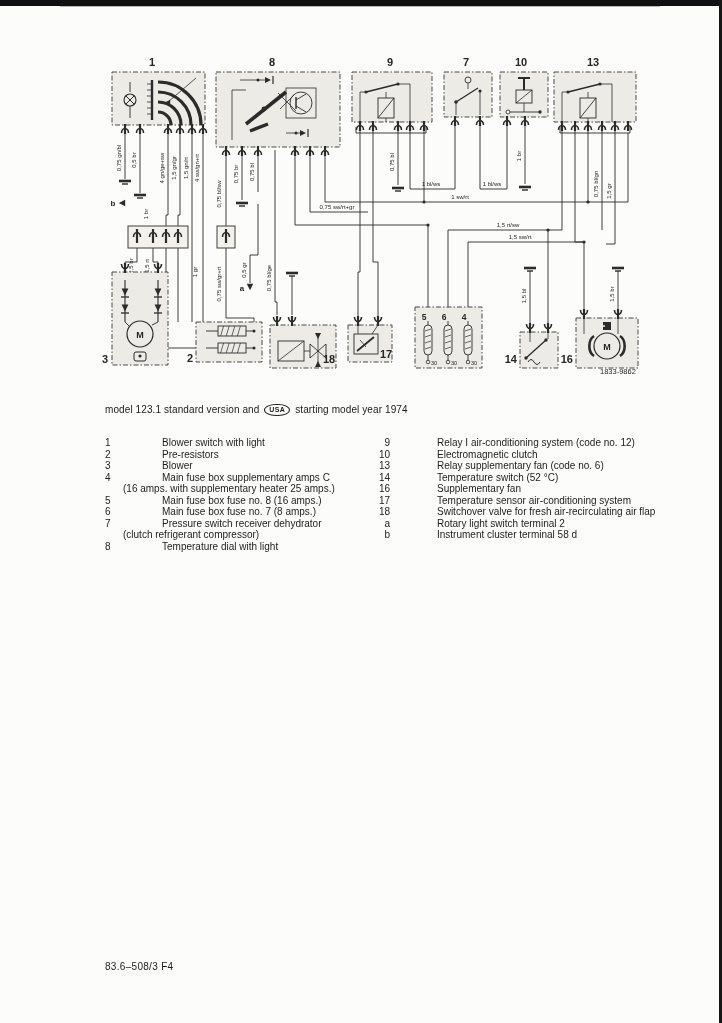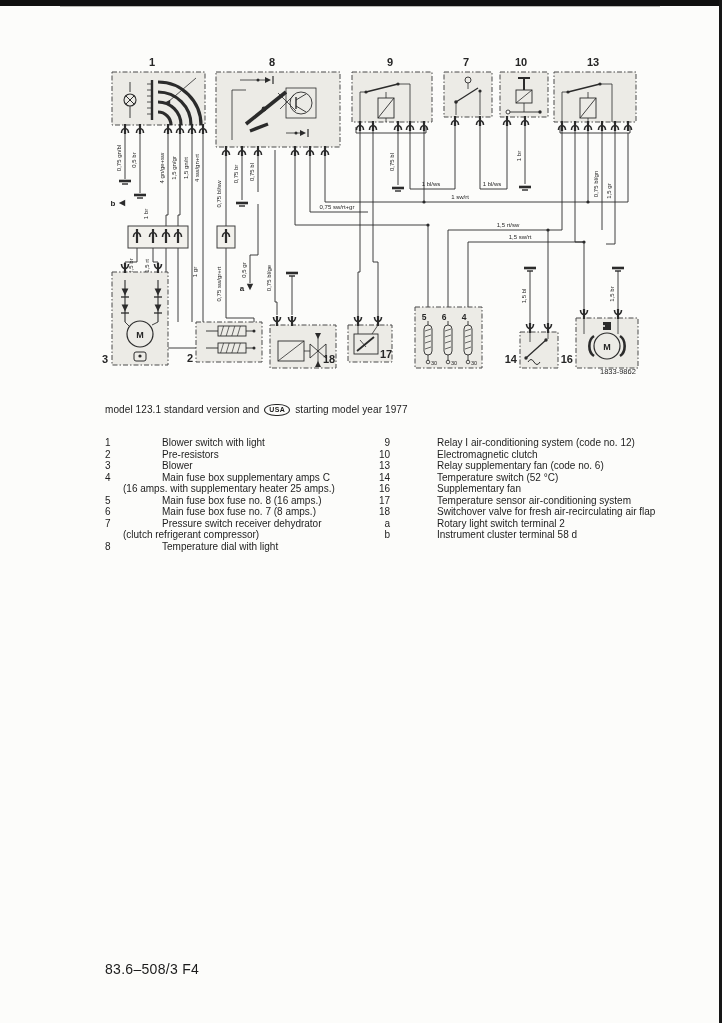--- a/index.html
+++ b/index.html
@@ -15,21 +15,21 @@
        font-size:7px;font-weight:bold;line-height:10px;letter-spacing:.4px;vertical-align:1px;margin:0 2px;}
   .legend{position:absolute;left:105px;top:437px;width:575px;font-size:10px;line-height:11.5px;}
   .legend-col{position:absolute;top:0;}
   .legend-col.left{left:0;width:260px;}
   .legend-col.right{left:263px;width:310px;}
   .lg-row{display:flex;margin-bottom:0;}
   .lg-num{flex:0 0 18px;}
   .legend-col.right .lg-num{text-align:right;padding-right:8px;flex-basis:22px;}
   .lg-text{flex:1;margin-left:39px;}
   .lg-cont{margin-left:18px;}
-  .footer{position:absolute;left:105px;top:961px;font-size:14px;letter-spacing:.3px;color:#1b1b1b;}
+  .footer{position:absolute;left:105px;top:961px;font-size:10px;letter-spacing:.3px;color:#1b1b1b;}
 </style>
 </head>
 <body>
 
 <div class="page">
   <div class="scan-top"></div>
   <div class="scan-right"></div>
 
   <svg id="diagram" width="722" height="398" viewBox="0 0 722 398">
       <polyline points="125,125 125,179" fill="none" stroke="#2b2b2b" stroke-width="0.9"></polyline>
@@ -452,21 +452,21 @@
         <rect x="217" y="226" width="18" height="22" fill="#f2f1ec" stroke="#3f3f3f" stroke-width="1"></rect>
         <path d="M 222.5 237 A 3.5 4.5 0 0 1 229.5 237" stroke="#2b2b2b" stroke-width="1.6" fill="none"></path>
         <line x1="226" y1="229" x2="226" y2="243" stroke="#2b2b2b" stroke-width="2.2"></line>
       </g>
     </svg>
 
   <div class="caption">
     <div>
       <span>model 123.1 standard version and</span>
       <span class="usa">USA</span>
-      <span>starting model year 1977</span>
+      <span>starting model year 1974</span>
     </div>
   </div>
 
   <div class="legend">
     <div class="legend-col left" id="legend-left">
         <div class="lg-row">
           <span class="lg-num">1</span>
           <span class="lg-text">Blower switch with light</span>
         </div>
         <div class="lg-row">

